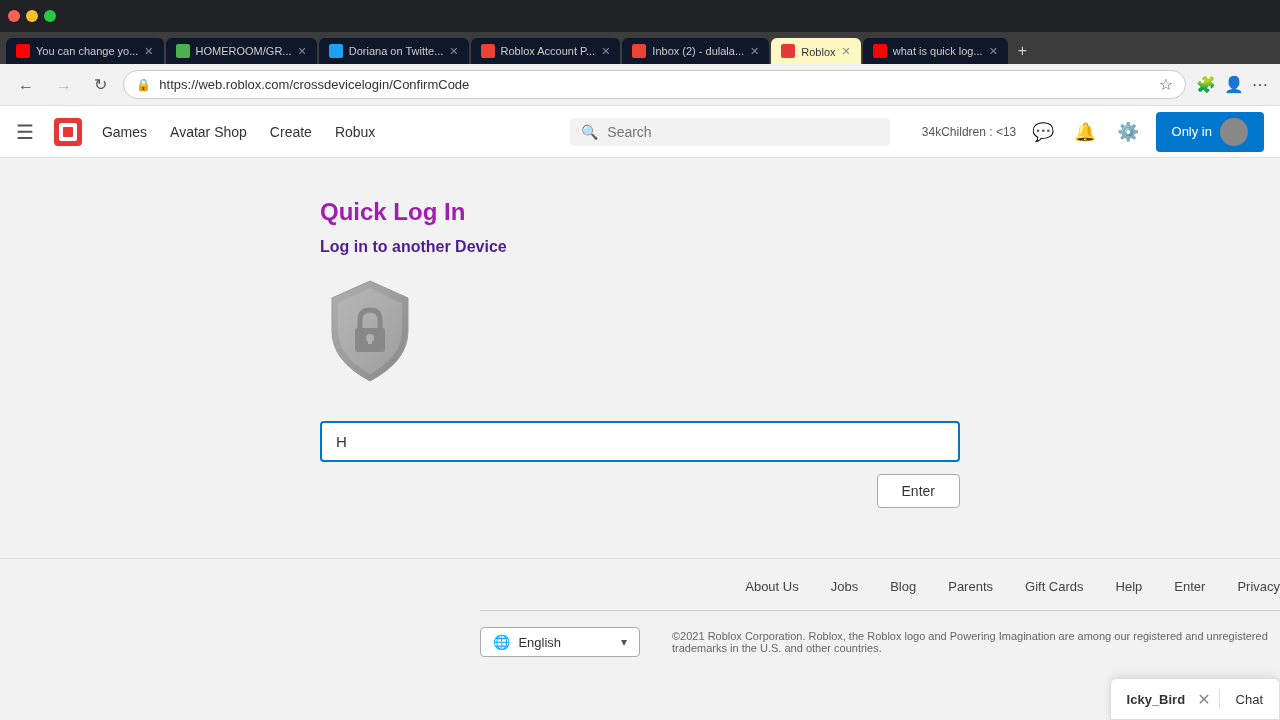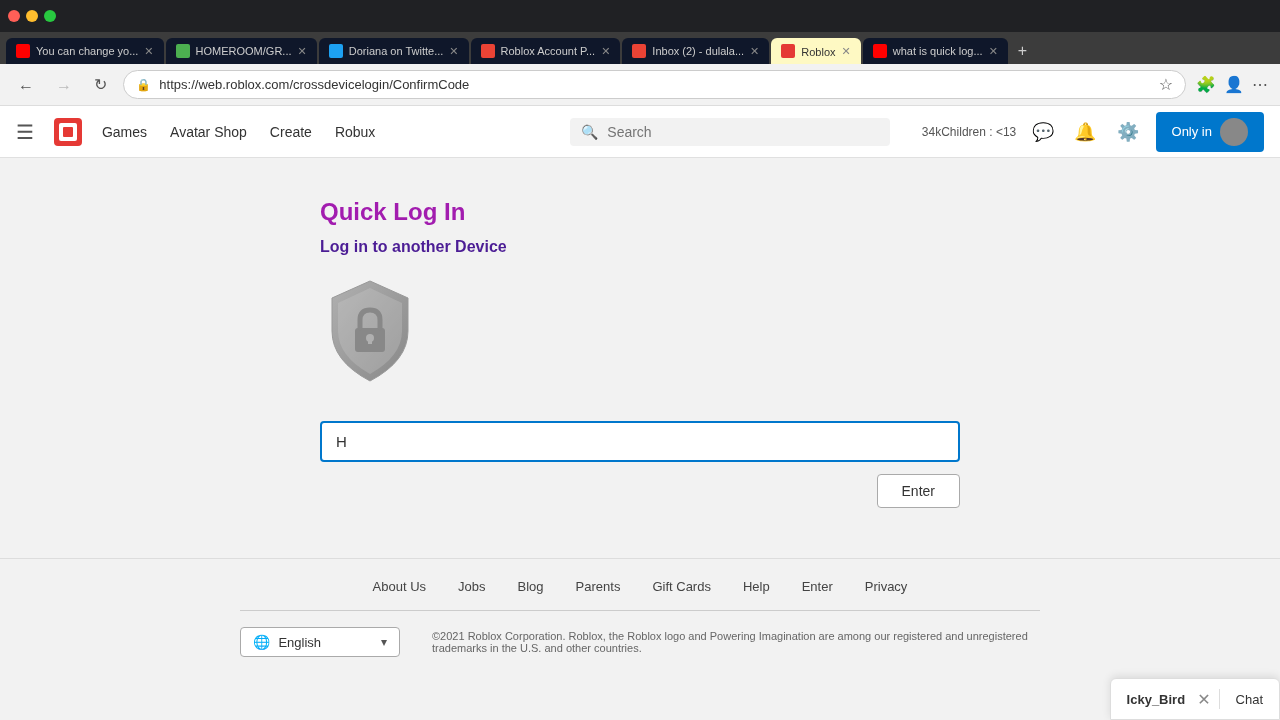--- a/index.html
+++ b/index.html
@@ -287,21 +287,21 @@
     }
     .clearfix::after { content: ''; display: block; clear: both; }
 
     
     .footer {
       background: #f2f2f2;
       border-top: 1px solid #ddd;
       padding: 20px 0;
       display: flex;
       flex-direction: column;
-      align-items: center;
+      align-items: flex-end;
     }
     .footer-links {
       display: flex;
       gap: 32px;
       margin-bottom: 16px;
     }
     .footer-link {
       font-size: 13px;
       color: #444;
       text-decoration: none;

